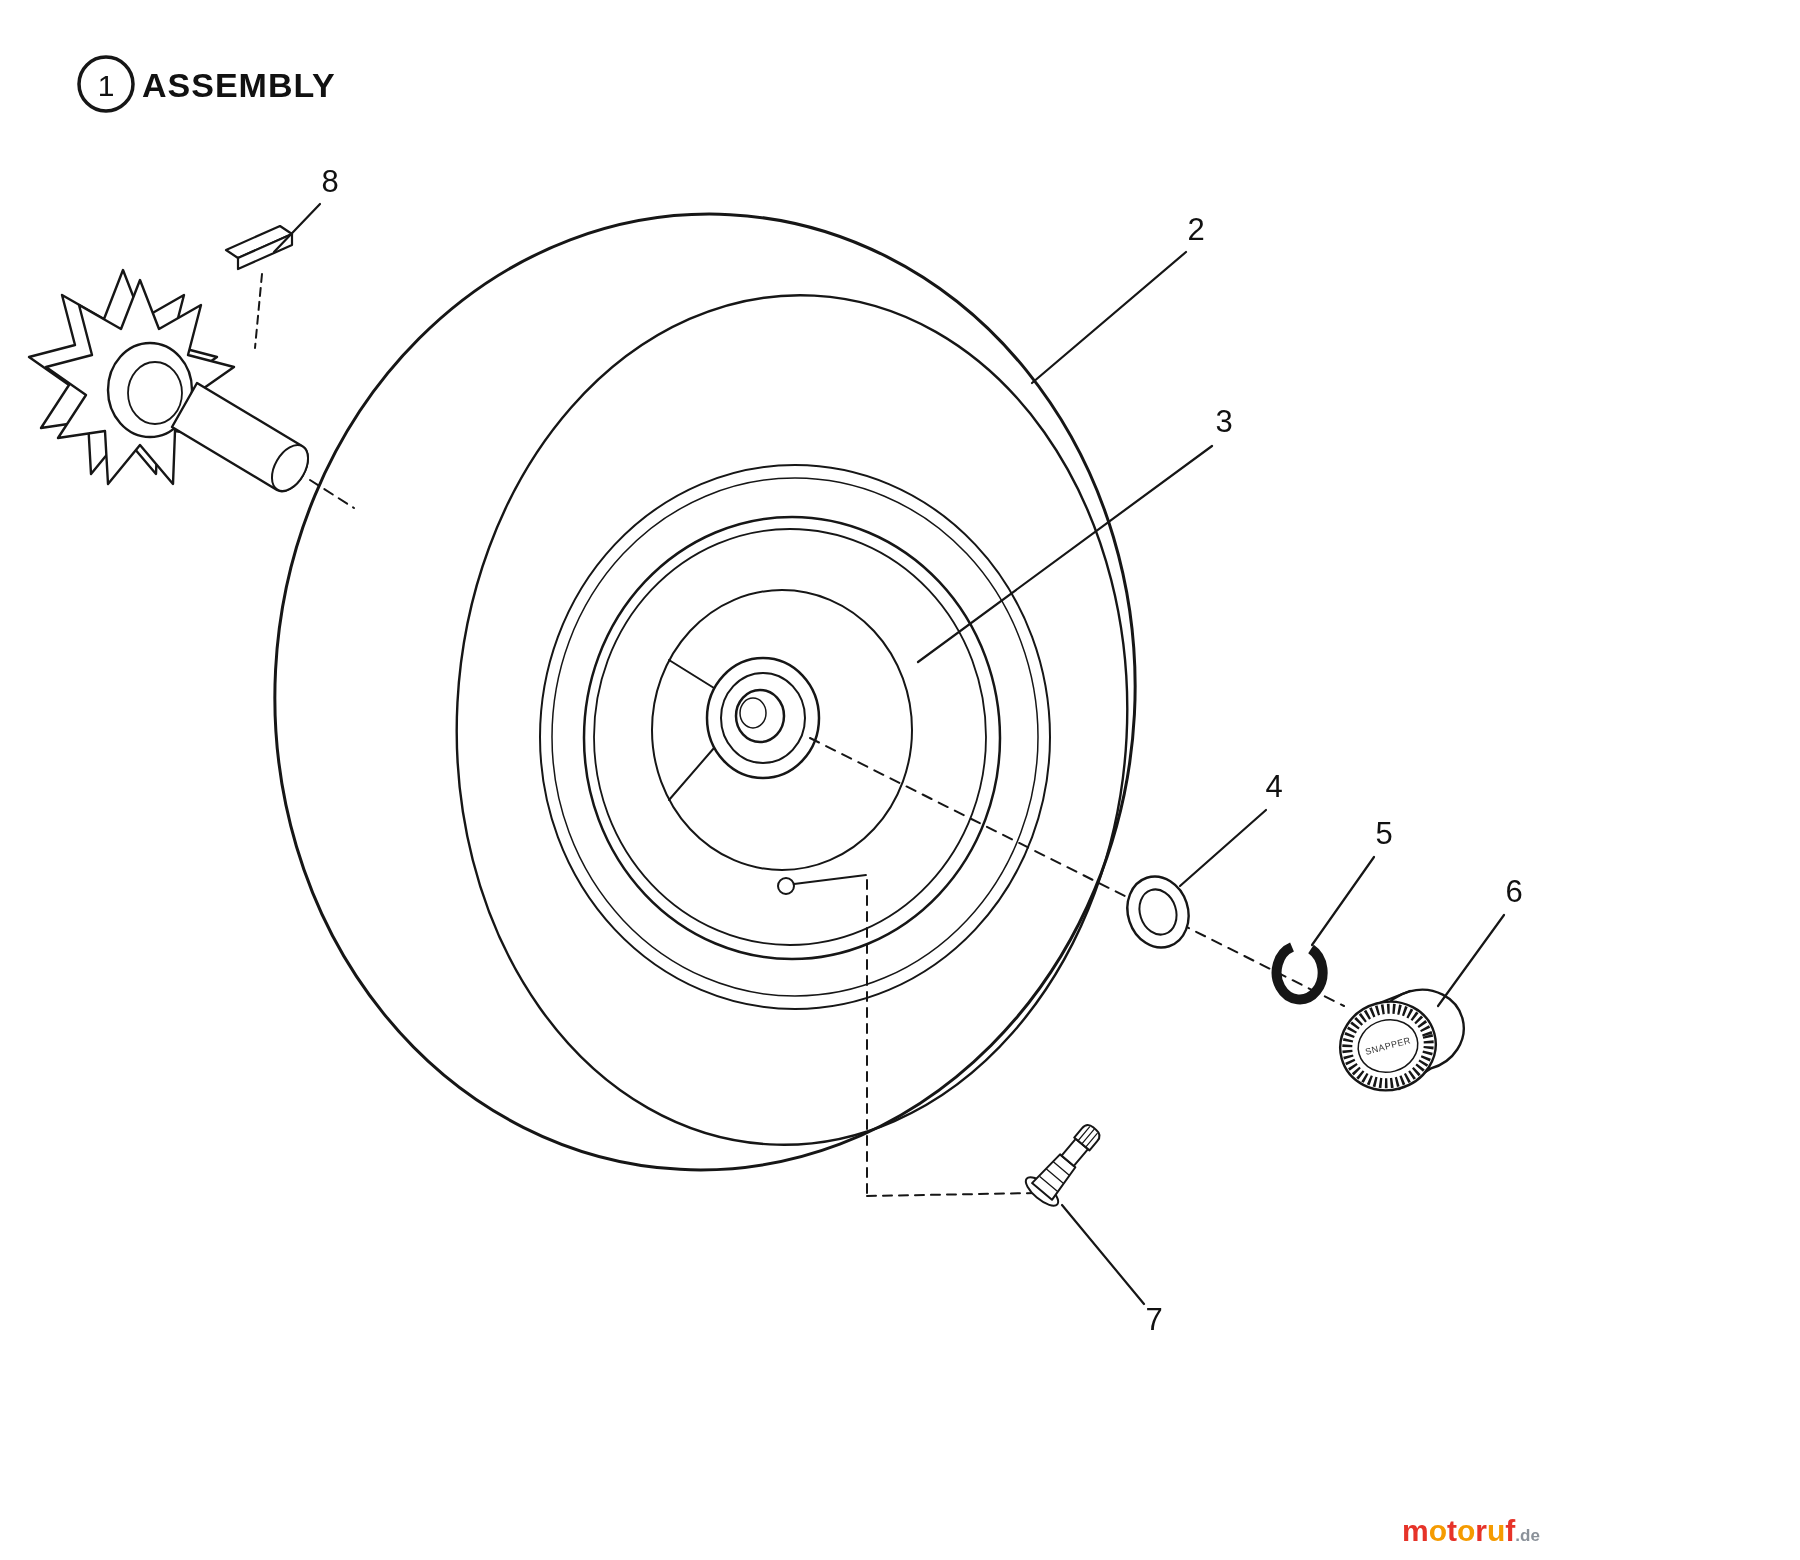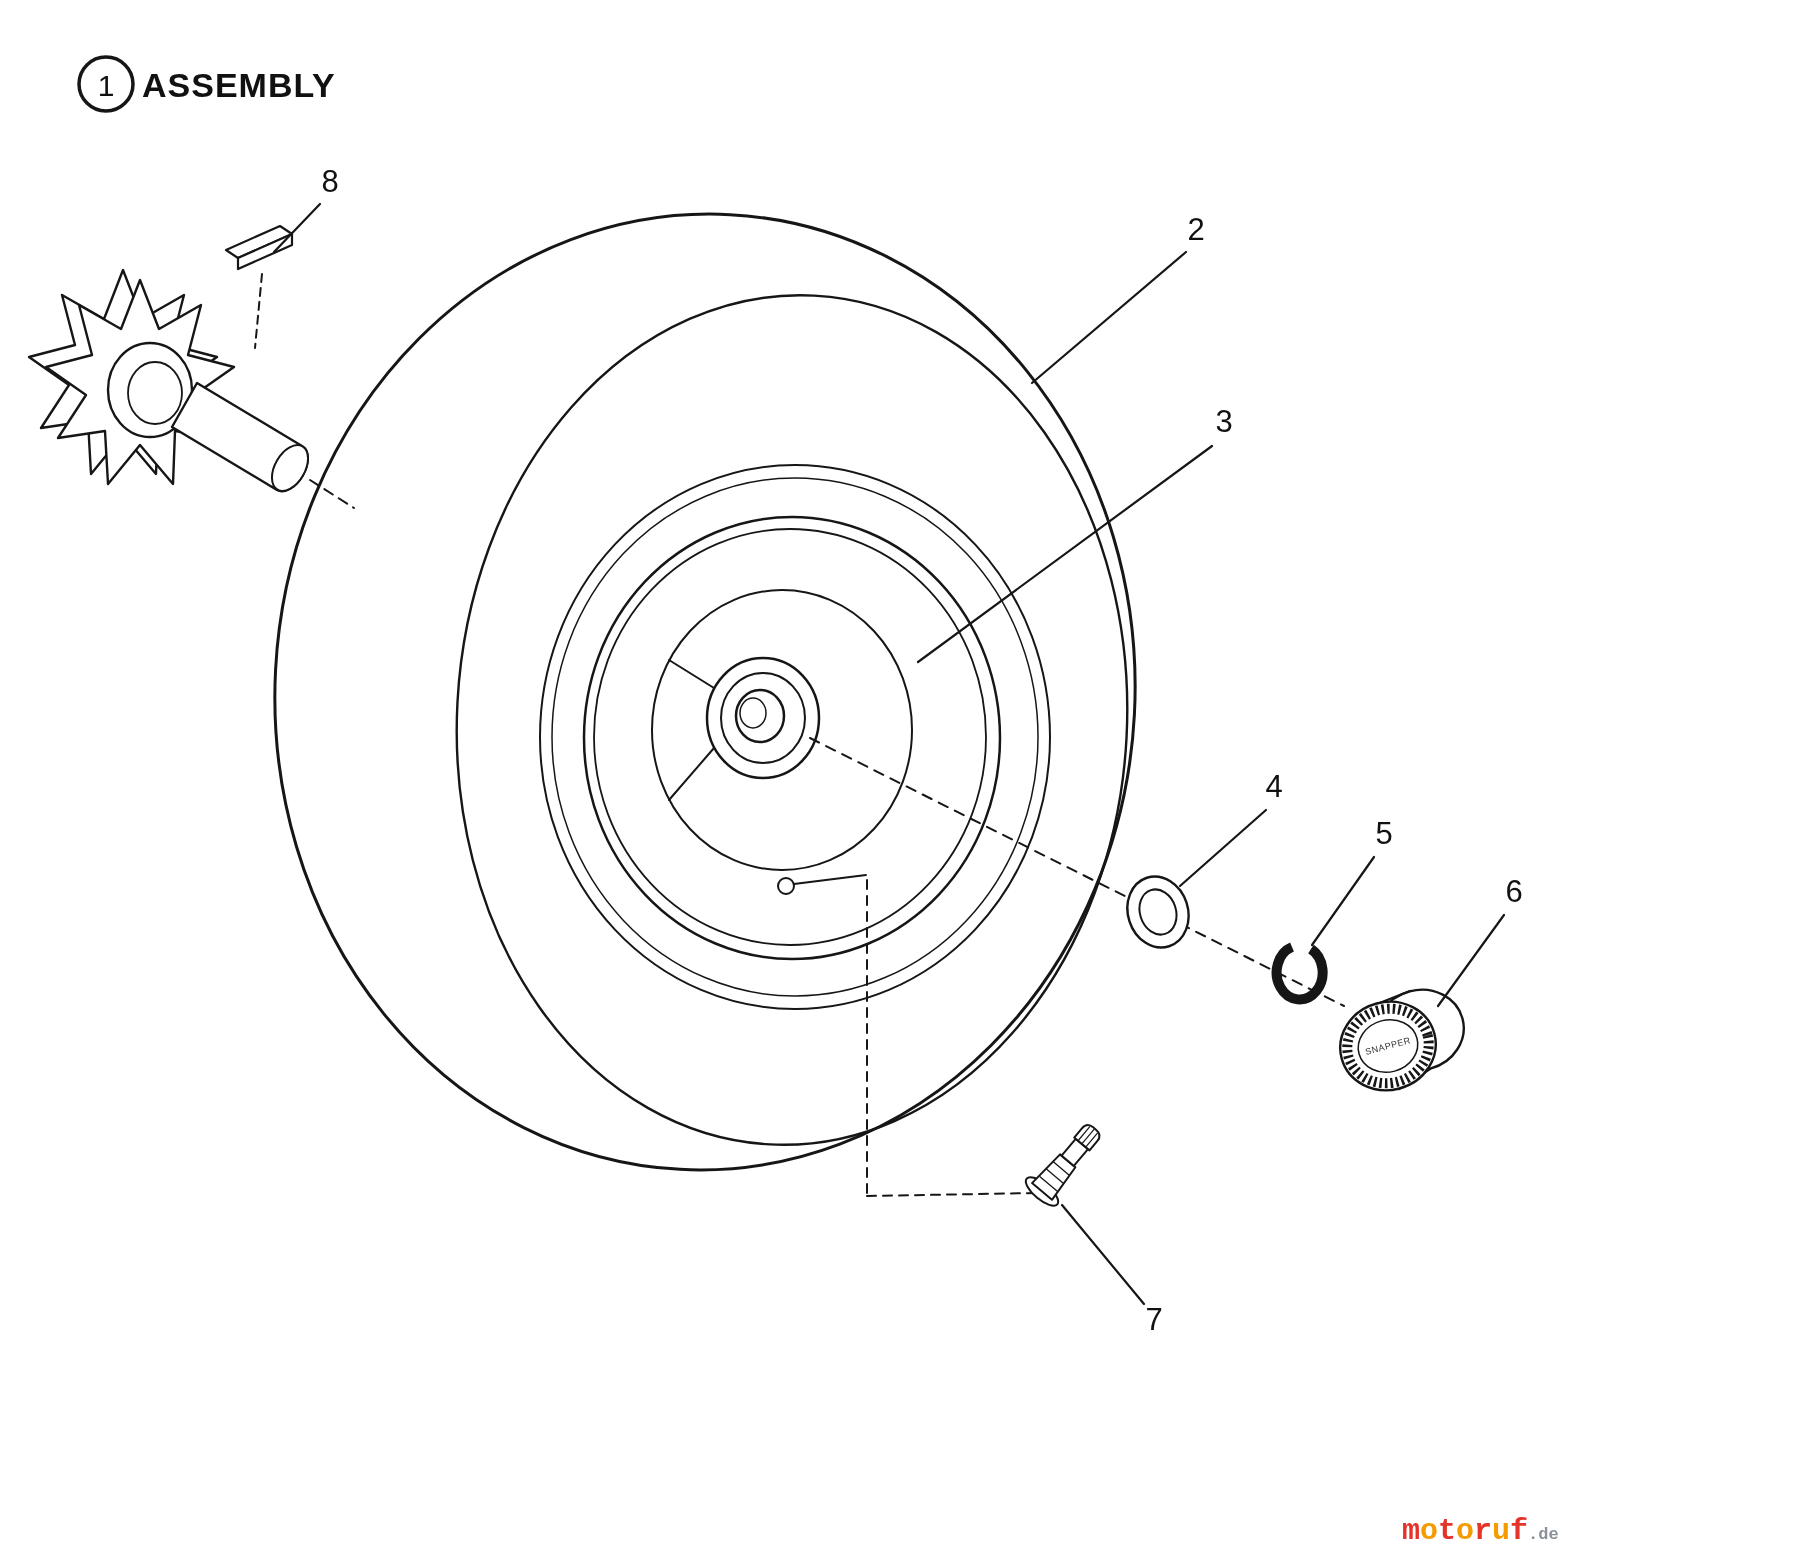--- a/index.html
+++ b/index.html
@@ -3,21 +3,21 @@
 <meta charset="utf-8">
 <style>
   html,body{margin:0;padding:0;background:#ffffff;}
   .canvas{position:relative;width:1800px;height:1560px;background:#ffffff;overflow:hidden;
           font-family:"Liberation Sans", sans-serif;}
   .canvas svg{position:absolute;left:0;top:0;}
   .title-label{font-family:"Liberation Sans", sans-serif;font-weight:bold;font-size:34px;letter-spacing:1px;fill:#111;}
   .circle-num{font-family:"Liberation Sans", sans-serif;font-size:30px;fill:#111;}
   .part-num{font-family:"Liberation Sans", sans-serif;font-size:31px;fill:#111;}
   .cap-brand{font-family:"Liberation Sans", sans-serif;font-size:9px;fill:#333;letter-spacing:0.5px;}
-  .watermark{position:absolute;left:1402px;top:1516px;font-family:Liberation Mono, monospace;
+  .watermark{position:absolute;left:1402px;top:1516px;font-family:Liberation Sans, sans-serif;
              font-weight:bold;font-size:30px;line-height:1;white-space:nowrap;}
   .watermark .suffix{font-size:17px;font-weight:bold;}
 </style>
 </head>
 <body>
 
 <div class="canvas">
 
 <svg width="1800" height="1560" viewBox="0 0 1800 1560">
   <g stroke="#161616" fill="none" stroke-linecap="round" stroke-linejoin="round">

